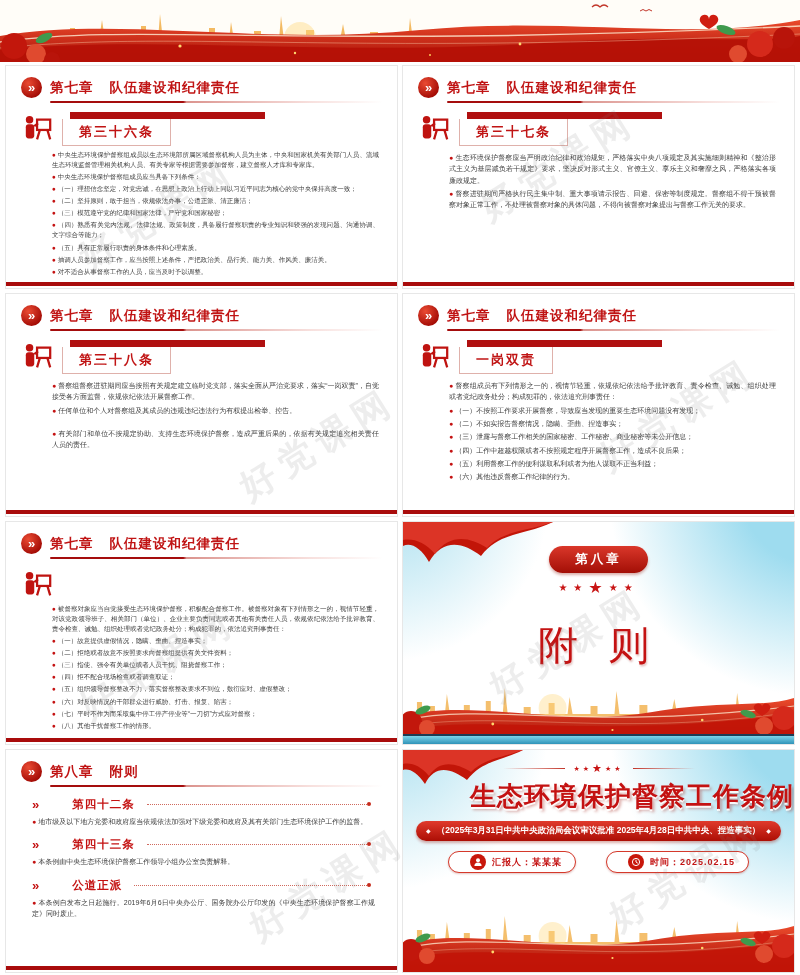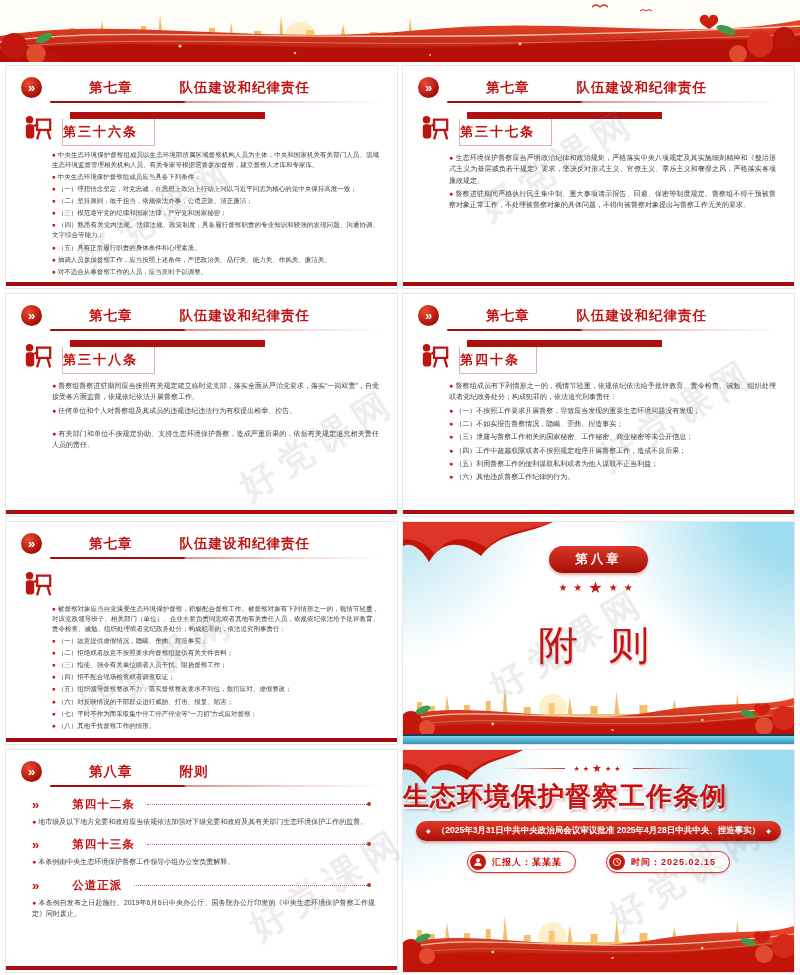--- a/index.html
+++ b/index.html
@@ -13,30 +13,30 @@
   
   .grid{display:grid;grid-template-columns:391px 391px;grid-auto-rows:222px;gap:6px;padding:4px 6px 0 6px;}
   .slide{position:relative;background:#fff;box-shadow:0 0 0 1px #e7e7e7;overflow:hidden;}
   .botbar{position:absolute;left:0;right:0;bottom:2px;height:4px;background:#a90c0c;}
 
   
   .hd{display:flex;align-items:center;gap:8px;padding:11px 14px 0 15px;}
   .chev{flex:0 0 auto;width:21px;height:21px;border-radius:50%;
         background:radial-gradient(circle at 35% 30%,#ea4b33,#a30b05 75%);
         color:#fff;font-weight:bold;font-size:13px;line-height:21px;text-align:center;}
-  .chap,.ctitle{color:#c01414;font-weight:bold;font-size:13.5px;letter-spacing:1px;white-space:nowrap;margin-left:39px;}
-  .ctitle{}
+  .chap,.ctitle{color:#c01414;font-weight:bold;font-size:13.5px;letter-spacing:1px;white-space:nowrap;}
+  .ctitle{margin-left:8px;}
   .hd-rule{height:2px;margin:3px 14px 0 44px;border-radius:2px;
         background:linear-gradient(to right,#a50d0d 0,#a50d0d 40%,rgba(190,60,50,.55) 41%,rgba(225,130,120,.25) 78%,transparent 100%);}
 
   
   .sec{display:flex;align-items:flex-start;gap:9px;margin:9px 14px 0 17px;}
   .pres{flex:0 0 auto;width:30px;height:30px;margin-top:2px;}
   .art-bar{height:7px;background:#b01010;width:195px;margin-left:8px;}
-  .art-box{display:inline-block;border:1px solid #dfb1ab;border-top:none;padding:3px 16px 4px 0;}
+  .art-box{display:inline-block;border:1px solid #dfb1ab;border-top:none;padding:3px 16px 4px 16px;}
   .art-box span{color:#c01414;font-weight:bold;font-size:13px;letter-spacing:2px;}
 
   
   .body{padding:6px 18px 4px 46px;}
   .b{margin:0 0 2px 0;font-size:7px;line-height:1.62;color:#3d3d3d;text-align:justify;}
   .b::before{content:"\25CF\00a0";color:#c41212;}
   .dense .b{font-size:6.5px;line-height:1.55;}
   .dense .body{padding-top:4px;}
 
   
@@ -64,29 +64,29 @@
   .stars span:nth-child(3){font-size:16px;vertical-align:-2px;}
   .stars.sm{font-size:7px;letter-spacing:3px;}
   .stars.sm span:nth-child(3){font-size:11px;vertical-align:-1px;}
   .cover-title{margin-top:22px;color:#c41212;font-weight:normal;font-size:40px;letter-spacing:10px;
         text-shadow:1px 2px 2px rgba(150,25,15,.25);}
 
   
   .top-stars{display:flex;align-items:center;justify-content:center;gap:9px;margin-top:13px;}
   .star-line{width:62px;height:1px;background:linear-gradient(to right,transparent,#c2362a);}
   .star-line.r{background:linear-gradient(to left,transparent,#c2362a);}
-  .main-title{margin-top:5px;text-align:left;color:#c41212;font-weight:bold;font-size:26px;letter-spacing:1px;
+  .main-title{margin-top:5px;text-align:right;color:#c41212;font-weight:bold;font-size:26px;letter-spacing:1px;
         text-shadow:0 2px 0 rgba(255,255,255,.9),2px 3px 3px rgba(160,30,20,.4);}
   .sub-banner{margin:7px auto 0;width:fit-content;max-width:360px;display:flex;align-items:center;gap:6px;
         background:linear-gradient(#e03a2c,#ac0e05);color:#fff;font-size:8.5px;font-weight:bold;
         padding:4px 10px;border-radius:12px;box-shadow:0 2px 3px rgba(150,20,10,.35);}
   .dia{font-size:6px;line-height:1;}
   .badges{display:flex;justify-content:center;gap:30px;margin-top:10px;position:relative;z-index:3;}
   .badge{display:flex;align-items:center;gap:6px;background:#fff;border:1px solid #d5392b;border-radius:12px;
-        padding:2px 13px 2px 2px;box-shadow:0 1px 2px rgba(150,20,10,.25);}
+        padding:2px 13px 2px 21px;box-shadow:0 1px 2px rgba(150,20,10,.25);}
   .bicon{width:16px;height:16px;border-radius:50%;background:#c8170b;display:flex;align-items:center;justify-content:center;}
   .bicon svg{width:10px;height:10px;}
   .btxt{color:#c41212;font-weight:bold;font-size:9px;letter-spacing:1px;}
 
   
   .wm-layer{position:absolute;inset:0;pointer-events:none;z-index:60;}
   .wm{position:absolute;color:rgba(130,130,130,.14);font-size:36px;font-weight:bold;letter-spacing:8px;
       transform:rotate(-32deg);white-space:nowrap;}
 </style>
 </head>
@@ -258,21 +258,21 @@
               <rect x="3" y="11" width="9" height="15" rx="3"></rect>
             </g>
         <g stroke="#bf1310" stroke-width="2.4" fill="none">
               <rect x="15" y="6" width="14" height="11"></rect>
               <path d="M18,17 L15,27 M26,17 L29,27 M12,13 L16,10"></path>
             </g>
           </svg>
       </span>
       <div class="art">
         <div class="art-bar"></div>
-        <div class="art-box"><span>第四十条</span></div>
+        <div class="art-box"><span>一岗双责</span></div>
       </div>
     </div>
     <div class="body">
       <p class="b">督察组成员有下列情形之一的，视情节轻重，依规依纪依法给予批评教育、责令检查、诫勉、组织处理或者党纪政务处分；构成犯罪的，依法追究刑事责任：</p>
       <p class="b">（一）不按照工作要求开展督察，导致应当发现的重要生态环境问题没有发现；</p>
       <p class="b">（二）不如实报告督察情况，隐瞒、歪曲、捏造事实；</p>
       <p class="b">（三）泄露与督察工作相关的国家秘密、工作秘密、商业秘密等未公开信息；</p>
       <p class="b">（四）工作中超越权限或者不按照规定程序开展督察工作，造成不良后果；</p>
       <p class="b">（五）利用督察工作的便利谋取私利或者为他人谋取不正当利益；</p>
       <p class="b">（六）其他违反督察工作纪律的行为。</p>

